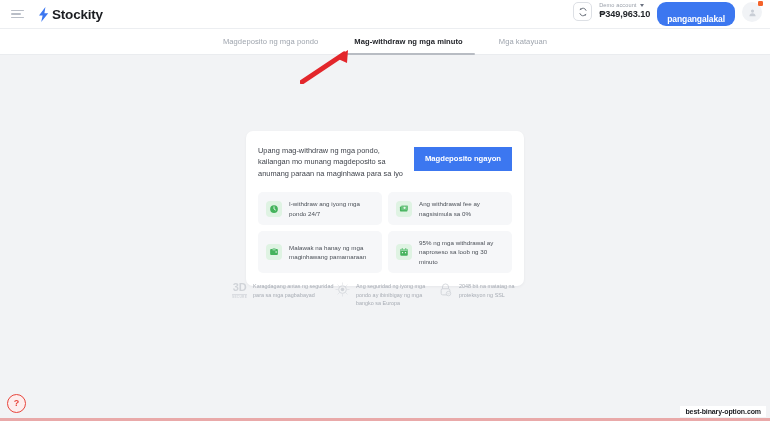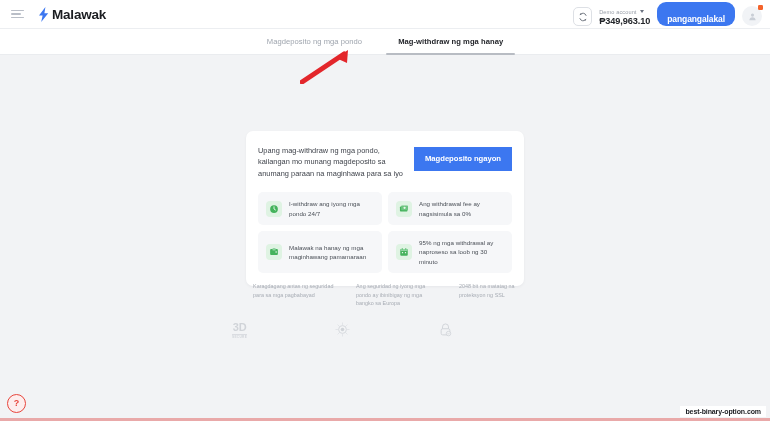--- a/index.html
+++ b/index.html
@@ -20,21 +20,21 @@
   .hamburger { margin-left: 11px; width: 13px; display: flex; flex-direction: column; gap: 2px; cursor: pointer; }
   .hamburger span { display: block; height: 1.5px; background: #b9bec7; border-radius: 1px; }
   .hamburger span:nth-child(1) { width: 13px; }
   .hamburger span:nth-child(2) { width: 10px; }
   .hamburger span:nth-child(3) { width: 13px; }
 
   .brand { display: flex; align-items: center; margin-left: 14px; gap: 3px; cursor: pointer; }
   .bolt { width: 11px; height: 15px; display: block; }
   .brand-name { font-size: 13.5px; font-weight: 700; color: #1b1d21; letter-spacing: -0.2px; }
 
-  .header-right { margin-left: auto; display: flex; align-items: flex-end; gap: 7px; padding-right: 8px; }
+  .header-right { margin-left: auto; display: flex; align-items: flex-start; gap: 7px; padding-right: 8px; }
 
   .refresh-btn {
     width: 19px; height: 19px; border: 1px solid #dde0e5; border-radius: 5px;
     background: #fff; display: flex; align-items: center; justify-content: center; cursor: pointer;
   }
   .acct { line-height: 1.1; cursor: pointer; }
   .acct-label { font-size: 5.6px; color: #9aa0aa; display: flex; align-items: center; gap: 3px; letter-spacing: .1px;}
   .caret { width: 0; height: 0; border-left: 2.6px solid transparent; border-right: 2.6px solid transparent; border-top: 3.2px solid #6b7280; }
   .acct-balance { font-size: 9.2px; font-weight: 700; color: #23262b; margin-top: 1px; letter-spacing: -.1px;}
 
@@ -95,21 +95,21 @@
     display: flex; align-items: center; justify-content: center; flex: 0 0 16px;
   }
   .feature-text { font-size: 6.2px; color: #4a4f57; line-height: 1.5; letter-spacing: .02px; }
 
   
   .trust {
     position: absolute; left: 232px; top: 282px; width: 310px;
     display: flex; gap: 0px; align-items: flex-start;
   }
   .trust-item { display: flex; align-items: flex-start; gap: 6px; width: 103px; }
-  .trust-icon { flex: 0 0 auto; opacity: .5; margin-top: 40px; }
+  .trust-icon { flex: 0 0 auto; opacity: .5; }
   .trust-text { font-size: 5.4px; color: #a7acb4; line-height: 1.6; letter-spacing: .02px; }
   .badge3d { text-align: center; line-height: 1; }
   .badge3d .b1 { font-size: 11px; font-weight: 700; color: #b0b5bd; letter-spacing: -.3px; }
   .badge3d .b2 { font-size: 3.2px; font-weight: 700; color: #b0b5bd; letter-spacing: .3px; margin-top: 1px; border-top: .7px solid #c3c7ce; padding-top: 1px;}
 
   
   .help {
     position: absolute; left: 7px; bottom: 8px; width: 19px; height: 19px;
     border-radius: 50%; background: #fdeeee; border: 1.4px solid #e8453c;
     display: flex; align-items: center; justify-content: center; cursor: pointer;
@@ -133,21 +133,21 @@
     <div class="hamburger">
       <span></span>
         <span></span>
         <span></span>
     </div>
 
     <div class="brand">
       <svg class="bolt" viewBox="0 0 11 15">
         <path d="M7.4 0 L1 8.4 H4.6 L3.2 15 L10.2 6.2 H6.4 Z" fill="#3c77f0"></path>
       </svg>
-      <span class="brand-name">Malawak</span>
+      <span class="brand-name">Stockity</span>
     </div>
 
     <div class="header-right">
       <div class="refresh-btn">
         <svg width="10" height="10" viewBox="0 0 16 16">
           <path d="M13 5.5A5.5 5.5 0 0 0 3.2 4.4" fill="none" stroke="#6e747e" stroke-width="1.5" stroke-linecap="round"></path>
           <path d="M3 10.5A5.5 5.5 0 0 0 12.8 11.6" fill="none" stroke="#6e747e" stroke-width="1.5" stroke-linecap="round"></path>
           <path d="M3.4 1.6 L3.2 4.6 L6.2 4.3 Z" fill="#6e747e"></path>
           <path d="M12.6 14.4 L12.8 11.4 L9.8 11.7 Z" fill="#6e747e"></path>
         </svg>
@@ -170,21 +170,22 @@
             <path d="M2.5 14.5c0-3 2.5-5 5.5-5s5.5 2 5.5 5z" fill="#c9ced6"></path>
           </svg>
         </div>
         <div class="badge-dot"></div>
       </div>
     </div>
   </div>
 
   <div class="tabbar">
     <div class="tab">Magdeposito ng mga pondo</div>
-    <div class="tab active">Mag-withdraw ng mga hanay</div>
+    <div class="tab active">Mag-withdraw ng mga minuto</div>
+    <div class="tab">Mga katayuan</div>
   </div>
 
   <svg class="arrow" viewBox="0 0 70 36">
     <path d="M2 34 L44 6" stroke="#e3262b" stroke-width="5" stroke-linecap="round"></path>
     <path d="M48 2 L36 10 L47 15 Z" fill="#e3262b"></path>
   </svg>
 
   <div class="card">
     <div class="card-top">
       <div class="card-text">Upang mag-withdraw ng mga pondo, kailangan mo munang magdeposito sa anumang paraan na maginhawa para sa iyo</div>

